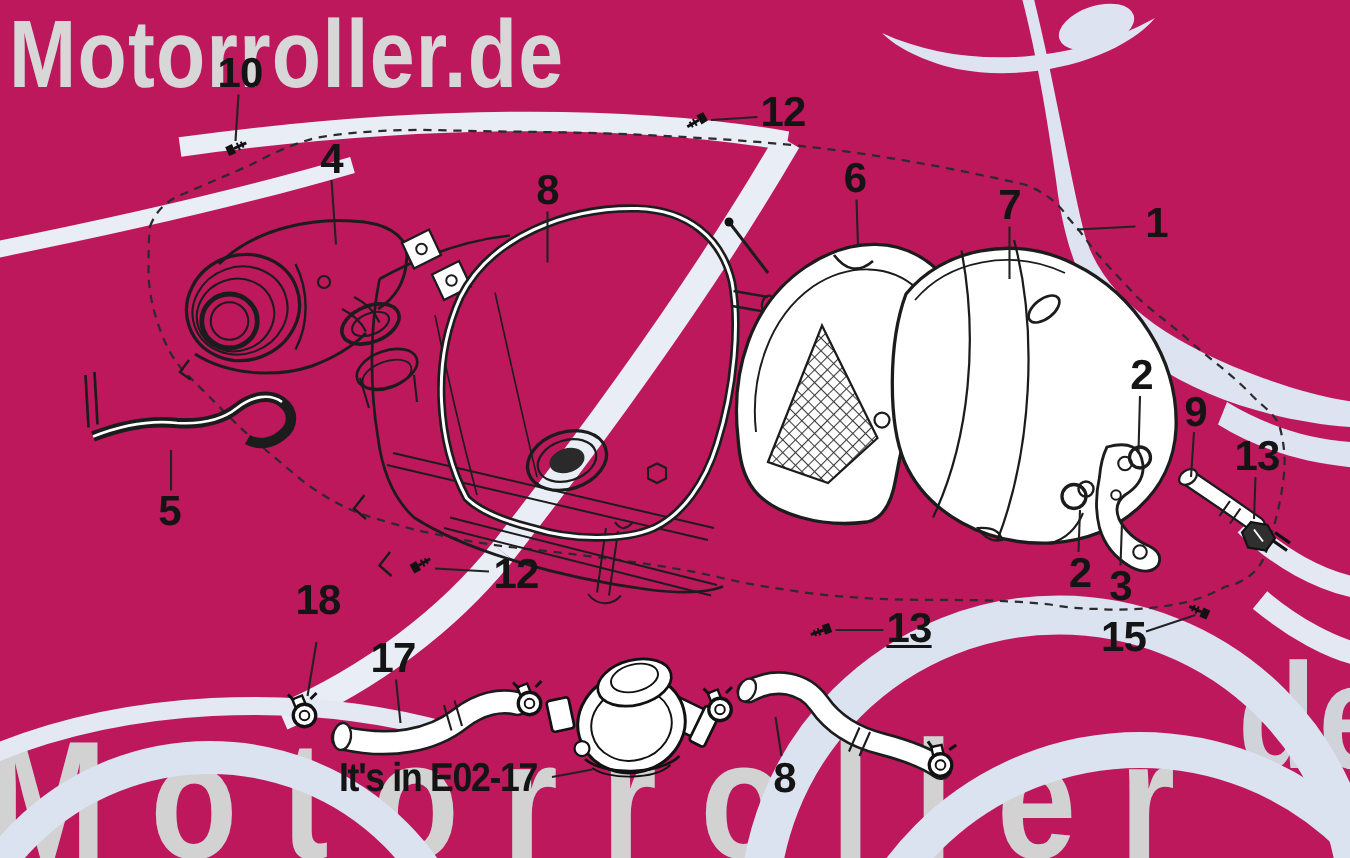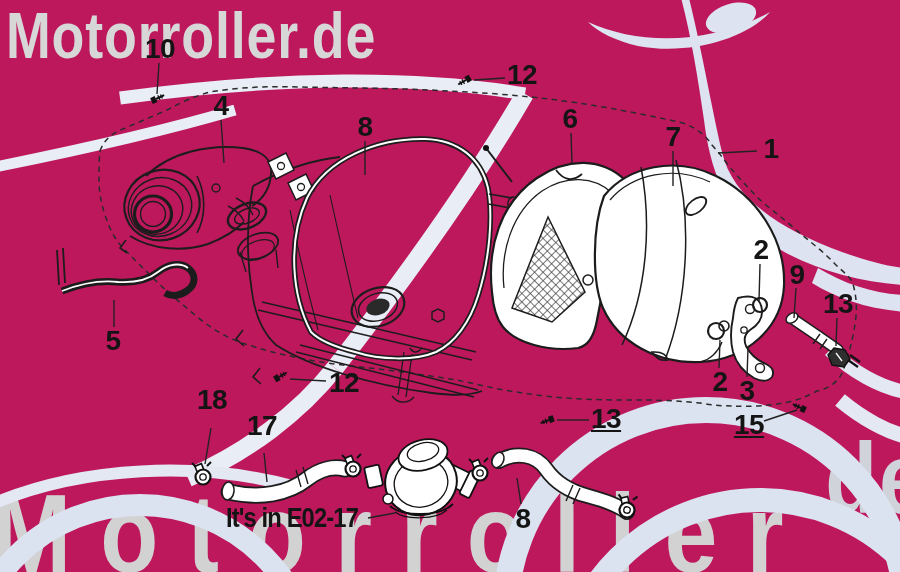--- a/index.html
+++ b/index.html
@@ -249,20 +249,20 @@
   <div class="lbl" style="left:673px; top:137px;">7</div>
   <div class="lbl" style="left:771px; top:149px;">1</div>
   <div class="lbl" style="left:761px; top:250px;">2</div>
   <div class="lbl" style="left:797px; top:275px;">9</div>
   <div class="lbl" style="left:838px; top:304px;">13</div>
   <div class="lbl" style="left:113px; top:341px;">5</div>
   <div class="lbl" style="left:720px; top:382px;">2</div>
   <div class="lbl" style="left:747px; top:391px;">3</div>
   <div class="lbl" style="left:344px; top:383px;">12</div>
   <div class="lbl" style="left:606px; top:419px;text-decoration:underline;">13</div>
-  <div class="lbl" style="left:749px; top:425px;text-decoration:underline;">15</div>
+  <div class="lbl" style="left:749px; top:425px;">15</div>
   <div class="lbl" style="left:212px; top:400px;">18</div>
-  <div class="lbl" style="left:262px; top:426px;">17</div>
+  <div class="lbl" style="left:262px; top:439px;">17</div>
   <div class="lbl" style="left:523px; top:519px;">8</div>
 
   <div class="note">It's in E02-17</div>
 
 </div>
 
 </body></html>

